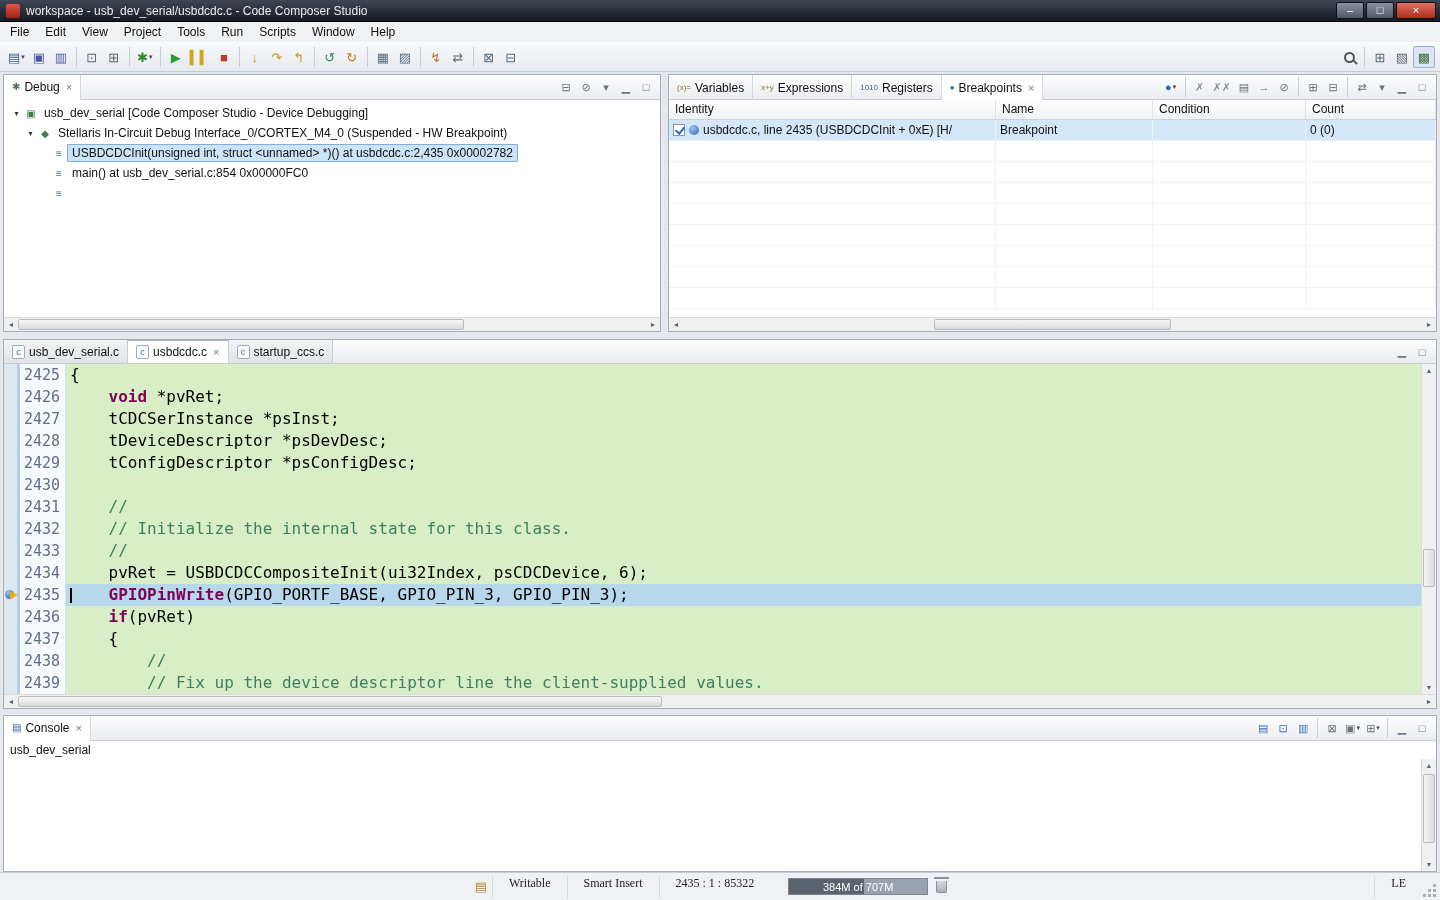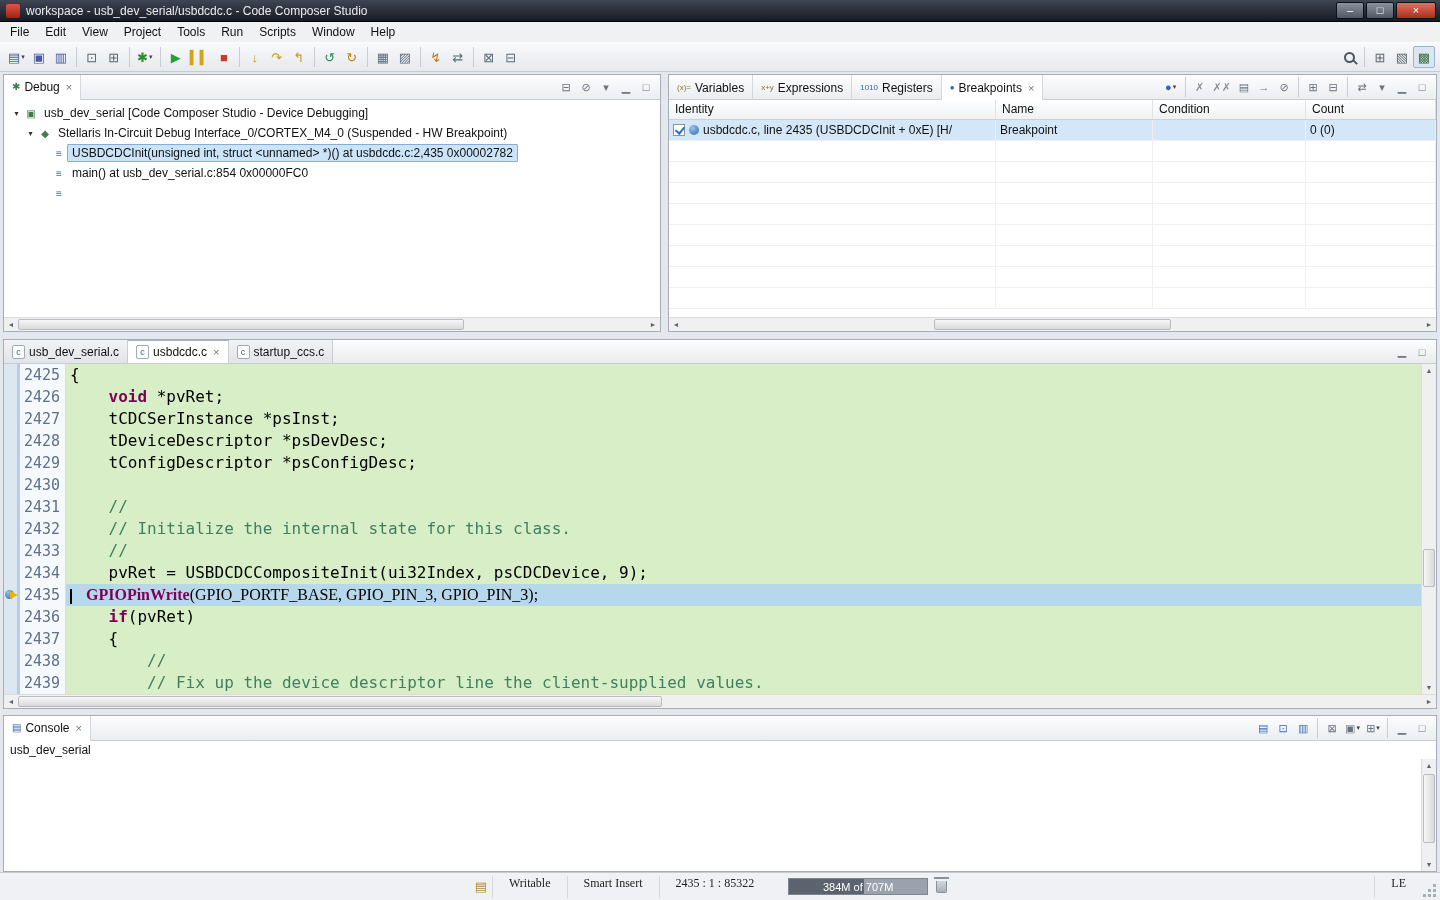--- a/index.html
+++ b/index.html
@@ -76,21 +76,21 @@
   .editor-tabs{height:24px;background:linear-gradient(#fdfdfe,#e9ebee);border-bottom:1px solid #c9cdd3;display:flex;align-items:stretch;flex:none;}
   .etab{display:inline-flex;align-items:center;gap:4px;padding:0 8px;border-right:1px solid #c9cdd3;background:linear-gradient(#f2f3f5,#e1e4e8);white-space:nowrap;cursor:default;}
   .etab.active{background:#fff;border-top:1px solid #9db4cc;}
   .cfile{width:13px;height:14px;background:#fff;border:1px solid #9aabc0;font-size:9px;color:#2f5f9e;display:inline-flex;align-items:center;justify-content:center;border-radius:2px;flex:none;}
   .editor-body{flex:1;display:flex;overflow:hidden;}
   .code-scroll{flex:1;display:flex;flex-direction:column;overflow:hidden;background:var(--debug-line-green,#d7eec6);}
   .code-line{display:flex;height:22px;line-height:22px;font-family:"DejaVu Sans Mono",monospace;font-size:16px;flex:none;}
   .m-col{width:16px;background:#dce7f2;flex:none;position:relative;border-right:3px solid #b6cde6;}
   .ln{width:46px;flex:none;padding-left:4px;background:#f6f9fc;color:#5f708a;font-size:15px;border-right:1px solid #d7dfe9;}
   .lc{flex:1;white-space:pre;color:#000;padding-left:4px;overflow:hidden;}
-  .code-line.current .lc{background:var(--current-line-blue,#b7d7eb);font-family:Liberation Serif, serif;}
+  .code-line.current .lc{background:var(--current-line-blue,#b7d7eb);}
   .caret{display:inline-block;width:2px;height:15px;background:#000;vertical-align:middle;margin-right:-2px;}
   .tok-k{color:var(--keyword-color,#7f0055);font-weight:bold;}
   .tok-f{color:var(--keyword-color,#7f0055);font-weight:bold;}
   .tok-c{color:var(--comment-color,#3f7f5f);}
   .tok-p{color:#000;}
   .bp-marker{position:absolute;left:1px;top:5px;width:14px;height:12px;}
   .bp-dot{position:absolute;left:0;top:1px;width:9px;height:9px;border-radius:50%;background:radial-gradient(circle at 35% 30%,#8fc0f0,#2a5fb0);}
   .bp-arrow{position:absolute;left:5px;top:2px;width:0;height:0;border-left:8px solid #e8b400;border-top:4px solid transparent;border-bottom:4px solid transparent;}
 
   
@@ -427,21 +427,21 @@
             <span class="lc"><span class="tok-c">    // Initialize the internal state for this class.</span></span>
           </div>
           <div class="code-line">
             <span class="m-col"></span>
             <span class="ln">2433</span>
             <span class="lc"><span class="tok-c">    //</span></span>
           </div>
           <div class="code-line">
             <span class="m-col"></span>
             <span class="ln">2434</span>
-            <span class="lc"><span class="tok-p">    pvRet = USBDCDCCompositeInit(ui32Index, psCDCDevice, 9);</span></span>
+            <span class="lc"><span class="tok-p">    pvRet = USBDCDCCompositeInit(ui32Index, psCDCDevice, 6);</span></span>
           </div>
           <div class="code-line current">
             <span class="m-col">
               <span class="bp-marker">
                 <span class="bp-dot"></span>
                 <span class="bp-arrow"></span>
               </span>
             </span>
             <span class="ln">2435</span>
             <span class="lc"><span class="caret"></span><span class="tok-p">    </span><span class="tok-f">GPIOPinWrite</span><span class="tok-p">(GPIO_PORTF_BASE, GPIO_PIN_3, GPIO_PIN_3);</span></span>

